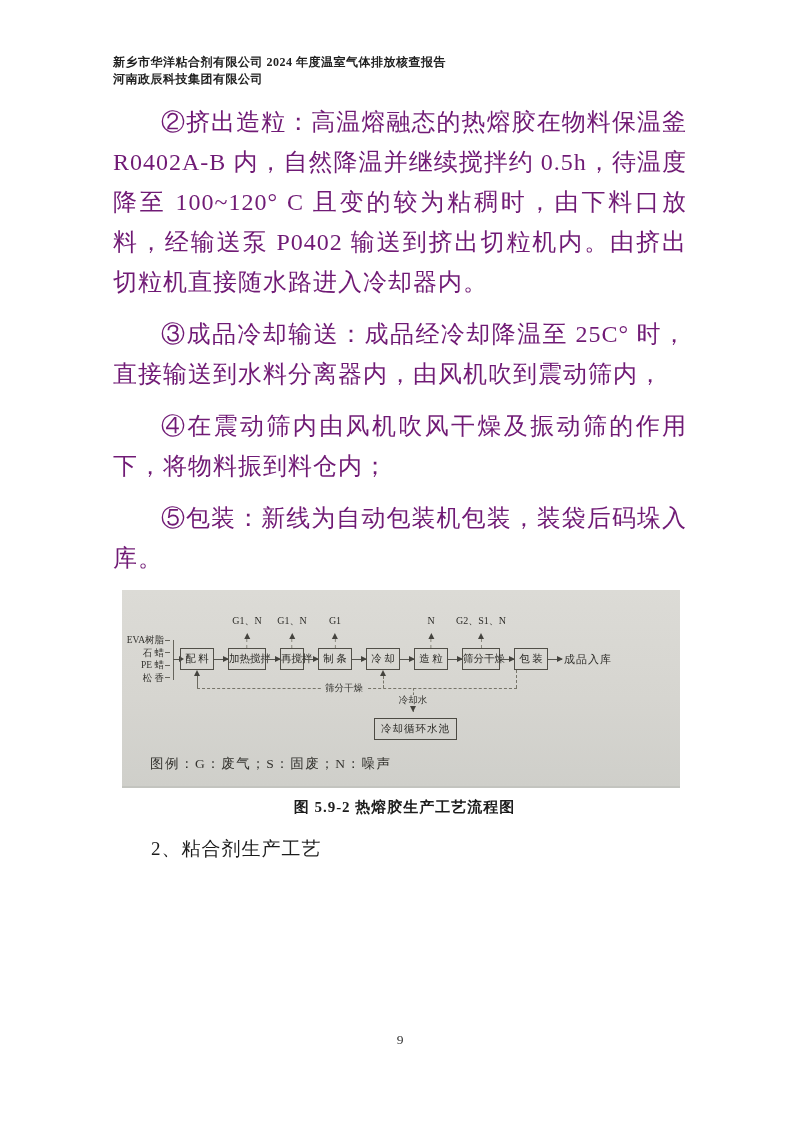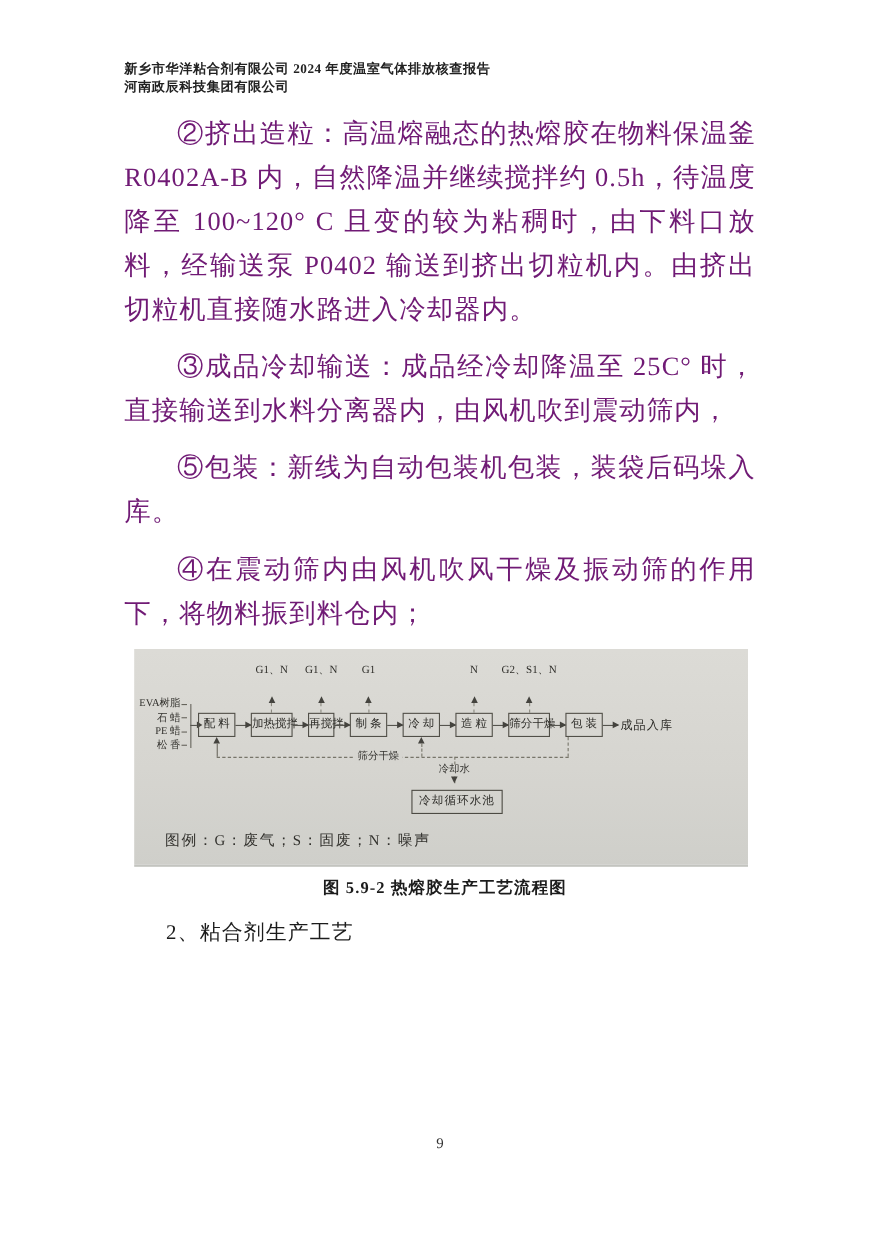--- a/index.html
+++ b/index.html
@@ -53,21 +53,21 @@
   }
   .w2 { width:34px;text-align:center; } .w3 { width:24px; } .w4 { width:38px;text-align:center; }
   .conn { width:14px; height:1px; background:#55544e; position:relative; flex:none; }
   .conn::after { content:''; position:absolute; right:-1px; top:-3px;
     border-left:6px solid #44433e; border-top:3px solid transparent; border-bottom:3px solid transparent; }
   .output { font-size:11px; letter-spacing:1px; white-space:nowrap; margin-left:2px; color:#2c2b27; }
 
   
   .em { position:absolute; bottom:100%; left:50%; transform:translateX(-50%);
         display:flex; flex-direction:column; align-items:center; }
-  .em-label { font-size:10px; line-height:12px; white-space:nowrap; margin-bottom:17px; color:#2e2d29; }
+  .em-label { font-size:10px; line-height:12px; white-space:nowrap; margin-bottom:6px; color:#2e2d29; }
   .tri-up { width:0; height:0; border-left:3.5px solid transparent;
             border-right:3.5px solid transparent; border-bottom:6px solid #44433e; }
   .tri-down { width:0; height:0; border-left:3.5px solid transparent;
             border-right:3.5px solid transparent; border-top:6px solid #44433e; }
   .em-stem { width:0; height:9px; border-left:1px dashed #8a887e; }
 
   
   .below { position:absolute; top:100%; left:50%; transform:translateX(-50%);
            display:flex; flex-direction:column; align-items:center; }
   .stem-solid { width:0; height:12px; border-left:1px solid #6b695f; }
@@ -103,22 +103,22 @@
 <div class="page">
 
   <div class="hdr">
     <span>新乡市华洋粘合剂有限公司 2024 年度温室气体排放核查报告</span>
     <span>河南政辰科技集团有限公司</span>
   </div>
 
   <div class="bodycol">
     <p class="para">②挤出造粒：高温熔融态的热熔胶在物料保温釜 R0402A-B 内，自然降温并继续搅拌约 0.5h，待温度降至 100~120° C 且变的较为粘稠时，由下料口放料，经输送泵 P0402 输送到挤出切粒机内。由挤出切粒机直接随水路进入冷却器内。</p>
     <p class="para">③成品冷却输送：成品经冷却降温至 25C° 时，直接输送到水料分离器内，由风机吹到震动筛内，</p>
+    <p class="para">④在震动筛内由风机吹风干燥及振动筛的作用下，将物料振到料仓内；</p>
     <p class="para">⑤包装：新线为自动包装机包装，装袋后码垛入库。</p>
-    <p class="para">④在震动筛内由风机吹风干燥及振动筛的作用下，将物料振到料仓内；</p>
 
     <div class="figwrap">
       <div class="canvas">
 
         <div class="inputs">
           <div class="in-row">
               <span>EVA树脂</span>
               <span class="in-dash"></span>
             </div>
           <div class="in-row">

